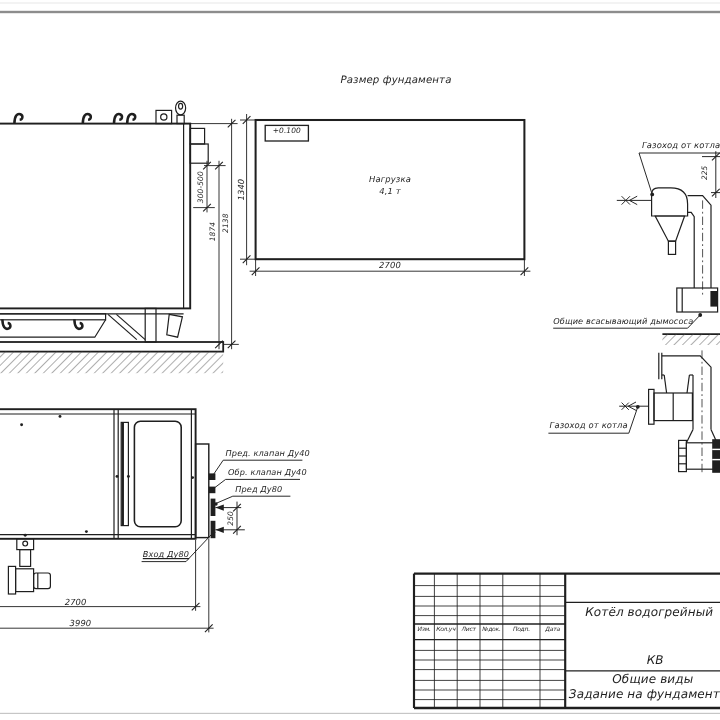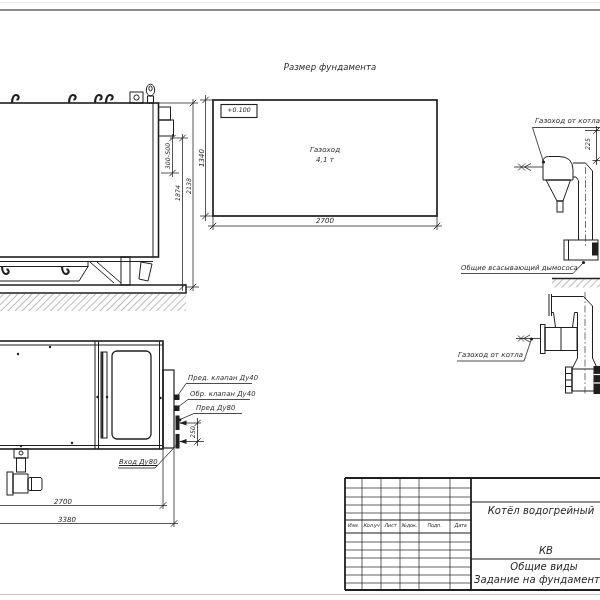--- a/index.html
+++ b/index.html
@@ -286,42 +286,42 @@
         <line x1="345" y1="520" x2="471" y2="520"></line>
         <line x1="345" y1="533" x2="471" y2="533"></line>
         <line x1="471" y1="502" x2="600" y2="502"></line>
         <line x1="471" y1="559" x2="600" y2="559"></line>
       </g>
     </g>
   </svg>
 
   <div class="t c fs85" style="left:330px;top:63px;">Размер фундамента</div>
   <div class="t c fs62" style="left:239px;top:107px;">+0.100</div>
-  <div class="t c fs7" style="left:325px;top:147px;">Газоход</div>
+  <div class="t c fs7" style="left:325px;top:147px;">Нагрузка</div>
   <div class="t c fs7" style="left:325px;top:157px;">4,1 т</div>
   <div class="t c fs7" style="left:325px;top:217.5px;">2700</div>
   <div class="t rot fs7" style="left:201.5px;top:158px;">1340</div>
 
   <div class="t rot fs62" style="left:168px;top:156px;">300-500</div>
   <div class="t rot fs62" style="left:178px;top:193px;">1874</div>
   <div class="t rot fs62" style="left:188.5px;top:186px;">2138</div>
 
   <div class="t fs7" style="left:535px;top:118px;">Газоход от котла</div>
   <div class="t rot fs62" style="left:588px;top:144px;">225</div>
   <div class="t fs68" style="left:461px;top:264.5px;">Общие всасывающий дымососа</div>
 
   <div class="t fs7" style="left:458px;top:352px;">Газоход от котла</div>
 
   <div class="t fs68" style="left:188px;top:374.5px;">Пред. клапан Ду40</div>
   <div class="t fs68" style="left:190px;top:390.5px;text-align:right;">Обр. клапан Ду40</div>
   <div class="t fs68" style="left:196px;top:404.5px;">Пред Ду80</div>
   <div class="t fs68" style="left:119px;top:459px;text-decoration:underline;">Вход Ду80</div>
   <div class="t rot fs62" style="left:193px;top:432px;">250</div>
   <div class="t c fs7" style="left:63px;top:498.5px;">2700</div>
-  <div class="t c fs7" style="left:67px;top:516.5px;">3380</div>
+  <div class="t c fs7" style="left:67px;top:516.5px;">3990</div>
 
   <div class="t c fs5" style="left:353.5px;top:523px;">Изм.</div>
   <div class="t c fs5" style="left:371.5px;top:523px;">Кол.уч</div>
   <div class="t c fs5" style="left:390.5px;top:523px;">Лист</div>
   <div class="t c fs5" style="left:409.5px;top:523px;">№док.</div>
   <div class="t c fs5" style="left:434.5px;top:523px;">Подп.</div>
   <div class="t c fs5" style="left:460.5px;top:523px;">Дата</div>
   <div class="t c fs10" style="left:541px;top:506px;">Котёл водогрейный</div>
   <div class="t c fs10" style="left:546px;top:546px;">КВ</div>
   <div class="t c fs95" style="left:544px;top:562px;">Общие виды</div>

